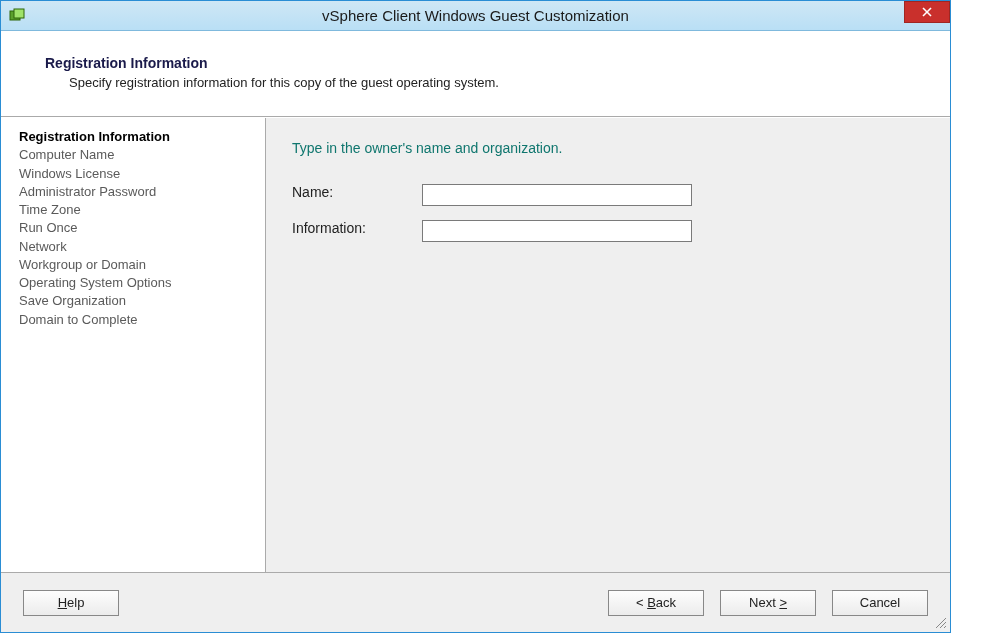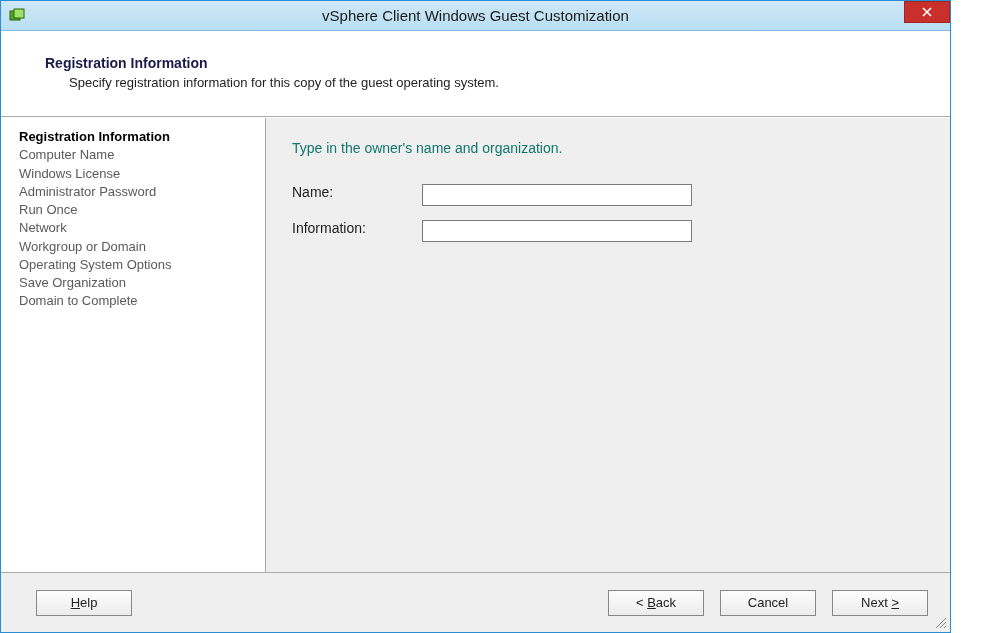--- a/index.html
+++ b/index.html
@@ -17,21 +17,21 @@
   .sidebar { width:265px; background:#fff; border-right:1px solid #aaa; padding:10px 12px 10px 18px; }
   .sidebar-item { padding:1px 0; font-size:13px; color:#5a5a5a; cursor:pointer; line-height:1.25; }
   .sidebar-item.active { font-weight:bold; color:#000; }
   .content { flex:1; background:#efefef; padding:22px 10px 10px 26px; }
   .content-instruction { font-size:14px; color:#0f766e; margin-bottom:28px; }
   .form-row { display:flex; margin-bottom:14px; }
   .form-label { width:130px; font-size:14px; color:#222; }
   .form-input { width:270px; height:22px; border:1px solid #7a7a7a; background:#fff; padding:1px 4px; font-size:13px; }
   .footer { height:60px; border-top:1px solid #aaa; background:#efefef; display:flex; align-items:center; padding:0 22px; position:relative; }
   .btn { min-width:96px; height:26px; background:linear-gradient(#fdfdfd,#ececec); border:1px solid #888; font-size:13px; color:#222; cursor:pointer; display:inline-flex; align-items:center; justify-content:center; margin-left:16px; }
-  .btn-help { margin-left:13px; }
+  .btn-help { margin-left:0; }
   .footer-right { position:absolute; right:22px; top:50%; transform:translateY(-50%); display:flex; }
   .resize-grip { position:absolute; right:3px; bottom:3px; width:14px; height:14px; pointer-events:none; }
   .ul { text-decoration:underline; }
 </style>
 </head>
 <body>
 
 <div class="window">
   <div class="titlebar">
     <div class="titlebar-icon">
@@ -54,20 +54,21 @@
       <div class="header-title">Registration Information</div>
       <div class="header-subtitle">Specify registration information for this copy of the guest operating system.</div>
     </div>
 
     <div class="body-area">
       <div class="sidebar" id="sidebar">
           <div class="sidebar-item active">Registration Information</div>
           <div class="sidebar-item">Computer Name</div>
           <div class="sidebar-item">Windows License</div>
           <div class="sidebar-item">Administrator Password</div>
+          <div class="sidebar-item">Time Zone</div>
           <div class="sidebar-item">Run Once</div>
           <div class="sidebar-item">Network</div>
           <div class="sidebar-item">Workgroup or Domain</div>
           <div class="sidebar-item">Operating System Options</div>
           <div class="sidebar-item">Save Organization</div>
           <div class="sidebar-item">Domain to Complete</div>
         </div>
 
       <div class="content">
         <div class="content-instruction">Type in the owner's name and organization.</div>
@@ -85,24 +86,24 @@
     </div>
 
     <div class="footer">
       <button class="btn btn-help">
         <span><span class="ul">H</span><span>elp</span></span>
       </button>
       <div class="footer-right">
         <button class="btn">
           <span><span>&lt; </span><span class="ul">B</span><span>ack</span></span>
         </button>
-        <button class="btn">Cancel</button>
         <button class="btn">
           <span><span>Next </span><span class="ul">&gt;</span><span></span></span>
         </button>
+        <button class="btn">Cancel</button>
       </div>
       <svg class="resize-grip" viewBox="0 0 14 14">
         <line x1="3" y1="13" x2="13" y2="3" stroke="#888"></line>
         <line x1="7" y1="13" x2="13" y2="7" stroke="#888"></line>
         <line x1="11" y1="13" x2="13" y2="11" stroke="#888"></line>
       </svg>
     </div>
   </div>
 </div>
 

